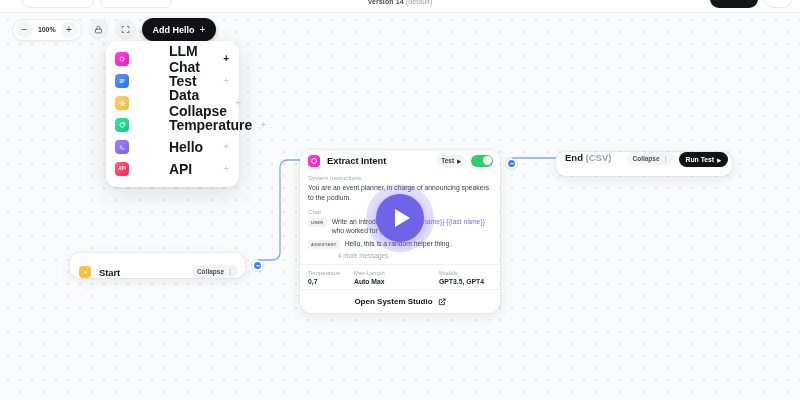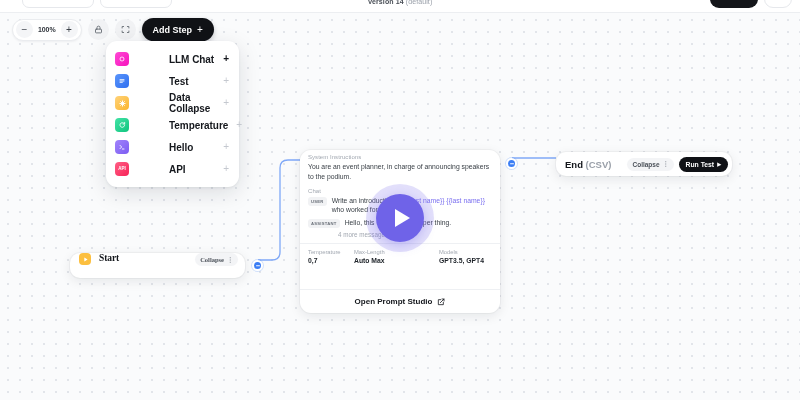--- a/index.html
+++ b/index.html
@@ -124,43 +124,42 @@
   }
   .dd-ico {
     width: 14px; height: 14px; border-radius: 4px;
     flex: 0 0 14px;
     display: flex; align-items: center; justify-content: center;
     color: #fff; font-size: 7px; font-weight: 700;
     line-height: 1;
   }
   .dd-label {
     flex: 1 1 auto;
-    font-size: 10px; font-weight: 700; color: #15181d;
+    font-size: 14px; font-weight: 700; color: #15181d;
     letter-spacing: -.05px;
     padding-left: 32px;
   }
   .dd-plus { font-size: 10px; color: #c4c8cf; line-height: 1; }
   .dd-item.first .dd-plus { color: #12151a; font-weight: 600; }
 
   
   .node {
     position: absolute;
     background: #ffffff;
     border-radius: 10px;
     box-shadow: 0 3px 12px rgba(16,22,36,.09), 0 0 0 1px rgba(16,22,36,.035);
     z-index: 20;
   }
 
   
   #node-start {
     left: 70px; top: 253px;
     width: 175px; height: 25px;
-    display: flex; align-items: flex-start;
+    display: flex; align-items: flex-end;
     padding: 0 7px 0 9px;
-    font-family: Liberation Serif, serif;
   }
   .start-ico {
     width: 12px; height: 12px; border-radius: 4px;
     background: #fcbf3f;
     display: flex; align-items: center; justify-content: center;
     font-size: 8px; color: #fff; line-height: 1;
     margin-right: 8px;
   }
   .node-title {
     font-size: 9.5px; font-weight: 700; color: #14171c;
@@ -251,21 +250,21 @@
     border-top: 1px solid #eef0f3;
     display: flex; align-items: center; justify-content: center;
     gap: 5px; cursor: pointer;
   }
   .ei-footer .lbl { font-size: 8px; font-weight: 700; color: #14171c; }
 
   
   #node-end {
     left: 556px; top: 152px;
     width: 176px; height: 24px;
-    display: flex; align-items: center;
+    display: flex; 
     padding: 0 4px 0 9px;
   }
   .end-title { font-size: 9.5px; font-weight: 700; color: #14171c; }
   .end-title .csv { color: #9aa0a9; font-weight: 600; }
   .runtest {
     background: #101216; color: #fff;
     border: none; border-radius: 9px;
     height: 15px; padding: 0 7px;
     font-size: 6.8px; font-weight: 700;
     display: flex; align-items: center; gap: 3px;
@@ -347,21 +346,21 @@
       <rect x="4" y="11" width="16" height="10" rx="2"></rect>
         <path d="M8 11V7a4 4 0 0 1 8 0v4"></path>
     </svg>
   </div>
   <div class="tb-icobtn">
     <svg width="9" height="9" viewBox="0 0 24 24" fill="none" stroke="#5b616a" stroke-width="2.2" stroke-linecap="round" stroke-linejoin="round">
       <path d="M3 8V4h4M21 8V4h-4M3 16v4h4M21 16v4h-4"></path>
     </svg>
   </div>
   <button class="tb-addstep">
-    <span>Add Step</span>
+    <span>Add Hello</span>
     <span class="plus">+</span>
   </button>
 </div>
 
 <div id="dropdown">
   <div class="dd-item first">
     <span class="dd-ico" style="background:linear-gradient(135deg,#ff49d5,#f713bd)">
       <svg width="8" height="8" viewBox="0 0 24 24" fill="none" stroke="#fff" stroke-width="2.4">
           <circle cx="12" cy="12" r="6"></circle>
         </svg>
@@ -426,20 +425,33 @@
   <span class="collapse-pill">
     <span>Collapse</span>
     <span class="dots">⋮</span>
   </span>
 </div>
 <div class="port" id="port-start">
     <span class="bar"></span>
   </div>
 
 <div class="node" id="node-extract">
+  <div class="ei-header">
+    <span class="ei-ico">
+        <span class="ring"></span>
+      </span>
+    <span class="node-title">Extract Intent</span>
+    <span class="test-pill">
+      <span>Test</span>
+      <span class="tri">▶</span>
+    </span>
+    <span class="toggle">
+        <span class="knob"></span>
+      </span>
+  </div>
 
   <div class="ei-body">
     <div class="ei-sub">System Instructions</div>
     <div class="ei-sys">You are an event planner, in charge of announcing speakers to the podium.</div>
 
     <div class="ei-sub">Chat</div>
 
     <div class="chat-row">
       <span class="role-tag">USER</span>
       <span class="chat-text"><span>Write an introduction for </span><span class="var">{{first name}} {{last name}}</span><span> who worked for </span><span class="var">{{company}}</span></span>
@@ -464,21 +476,21 @@
         <div class="param-val">Auto Max</div>
       </div>
       <div>
         <div class="param-label">Models</div>
         <div class="param-val">GPT3.5, GPT4</div>
       </div>
     </div>
   </div>
 
   <div class="ei-footer">
-    <span class="lbl">Open Prompt Studio</span>
+    <span class="lbl">Open System Studio</span>
     <svg width="8" height="8" viewBox="0 0 24 24" fill="none" stroke="#14171c" stroke-width="2.4" stroke-linecap="round" stroke-linejoin="round">
       <path d="M15 3h6v6"></path>
         <path d="M10 14L21 3"></path>
         <path d="M19 13v7H4V5h7"></path>
     </svg>
   </div>
 </div>
 
 <div id="play-overlay">
   <span class="inner">

